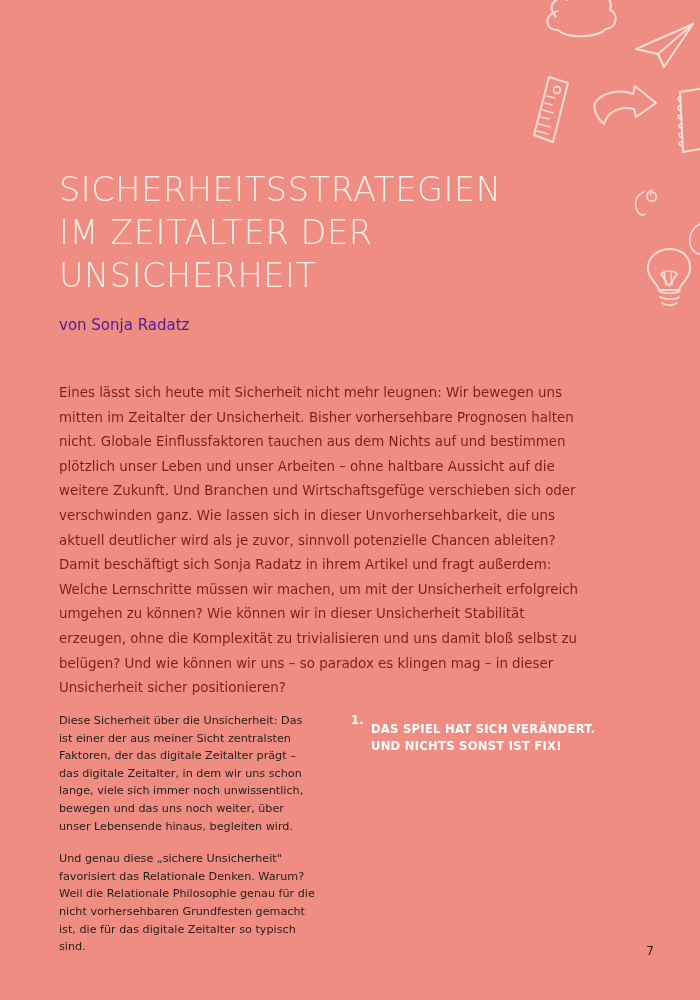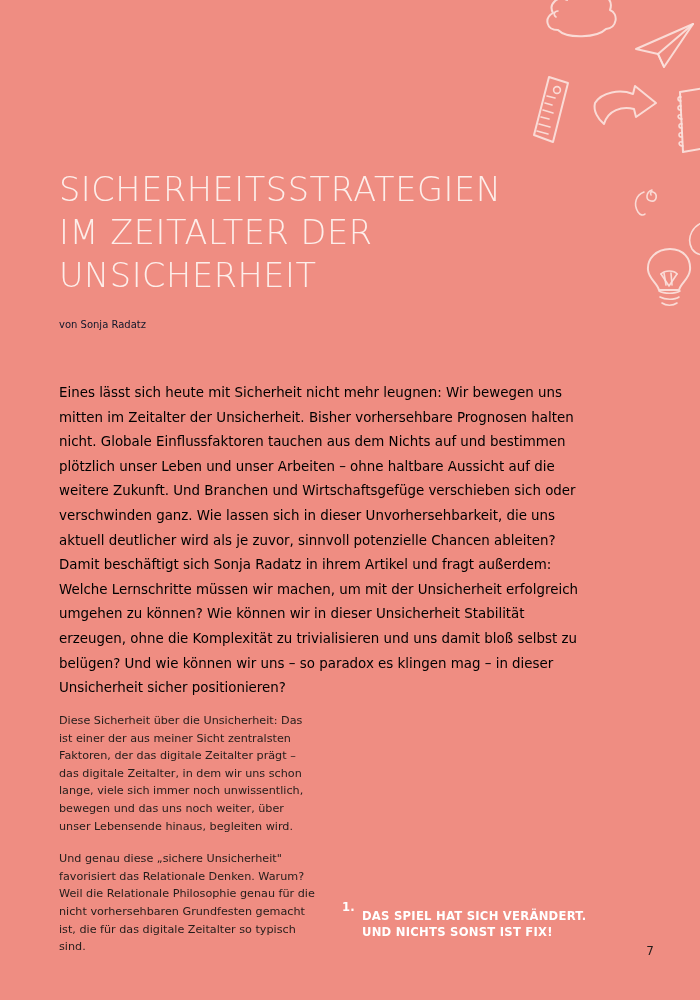--- a/index.html
+++ b/index.html
@@ -76,47 +76,46 @@
     line-height: 43px;
     font-weight: 300;
     letter-spacing: 0.6px;
     color: #fdeeea;
     text-transform: uppercase;
     white-space: pre-line;
   }
   .byline {
     margin: 0;
     padding-top: 20px;
-    font-size: 10px;
+    font-size: 15px;
     line-height: 16px;
-    color: #0f172a;
+    color: #4c1d95;
     font-weight: 400;
   }
 
   .lede {
     position: absolute;
     left: 59px;
     top: 381px;
     width: 531px;
     margin: 0;
     font-size: 13.4px;
     line-height: 24.6px;
-    color: #000000;
+    color: #7f1d1d;
     text-align: left;
     hyphens: none;
   }
 
   .columns {
     position: absolute;
     left: 59px;
     top: 712px;
     width: 584px;
     display: flex;
-    gap: 24px;
-    align-items: flex-end;
+    gap: 33px;
   }
   .col {
     width: 259px;
   }
 
   .col p {
     margin: 0 0 15px 0;
     font-size: 11.2px;
     line-height: 17.6px;
     color: #231c1a;

